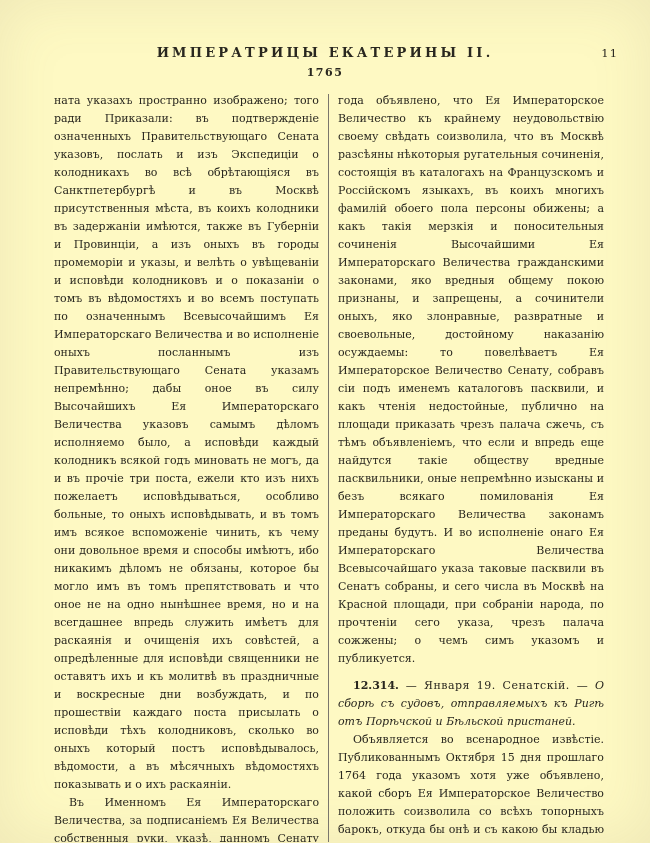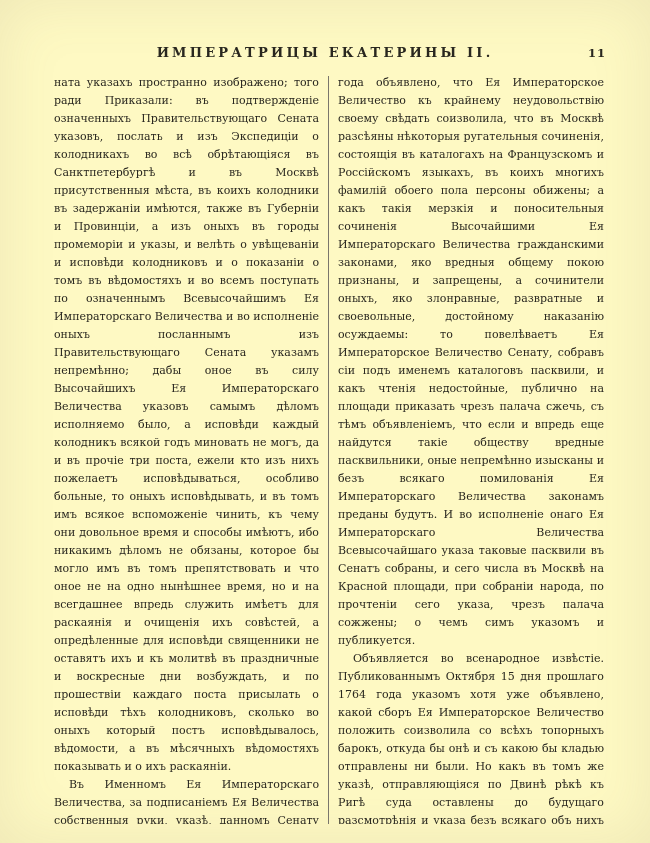--- a/index.html
+++ b/index.html
@@ -13,22 +13,22 @@
     overflow:hidden;
     box-shadow:inset 0 0 60px rgba(120,110,90,.12);
   }
   .header{position:relative;padding-top:42px;text-align:center;}
   .running-title{
     display:inline-block;
     font-size:13px;font-weight:bold;
     letter-spacing:3.2px;
   }
   .page-number{
-    position:absolute;right:44px;top:46px;
-    font-size:11.5px;font-weight:bold;letter-spacing:1px;
+    position:absolute;right:32px;top:46px;
+    font-size:11.5px;font-weight:normal;letter-spacing:1px;
   }
   .year{
     text-align:center;margin-top:5px;
     font-size:11px;font-weight:bold;letter-spacing:1.5px;
   }
   .body{
     display:flex;
     margin:13px 46px 0 54px;
     height:750px;
     overflow:hidden;
@@ -59,31 +59,33 @@
   }
 </style>
 </head>
 <body>
 
 <div class="page">
 
   <div class="header">
     <span class="running-title">ИМПЕРАТРИЦЫ ЕКАТЕРИНЫ II.</span>
     <span class="page-number">11</span>
+    <div class="year">1765</div>
   </div>
 
   <div class="body">
 
     <div class="column left">
       <p class="para">ната указахъ пространно изображено; того ради Приказали: въ подтвержденіе означенныхъ Правительствующаго Сената указовъ, послать и изъ Экспедиціи о колодникахъ во всѣ обрѣтающіяся въ Санктпетербургѣ и въ Москвѣ присутственныя мѣста, въ коихъ колодники въ задержаніи имѣются, также въ Губерніи и Провинціи, а изъ оныхъ въ городы промеморіи и указы, и велѣть о увѣщеваніи и исповѣди колодниковъ и о показаніи о томъ въ вѣдомостяхъ и во всемъ поступать по означеннымъ Всевысочайшимъ Ея Императорскаго Величества и во исполненіе оныхъ посланнымъ изъ Правительствующаго Сената указамъ непремѣнно; дабы оное въ силу Высочайшихъ Ея Императорскаго Величества указовъ самымъ дѣломъ исполняемо было, а исповѣди каждый колодникъ всякой годъ миновать не могъ, да и въ прочіе три поста, ежели кто изъ нихъ пожелаетъ исповѣдываться, особливо больные, то оныхъ исповѣдывать, и въ томъ имъ всякое вспоможеніе чинить, къ чему они довольное время и способы имѣютъ, ибо никакимъ дѣломъ не обязаны, которое бы могло имъ въ томъ препятствовать и что оное не на одно нынѣшнее время, но и на всегдашнее впредь служить имѣетъ для раскаянія и очищенія ихъ совѣстей, а опредѣленные для исповѣди священники не оставятъ ихъ и къ молитвѣ въ праздничные и воскресные дни возбуждать, и по прошествіи каждаго поста присылать о исповѣди тѣхъ колодниковъ, сколько во оныхъ который постъ исповѣдывалось, вѣдомости, а въ мѣсячныхъ вѣдомостяхъ показывать и о ихъ раскаяніи.</p>
       <p class="para indent">Въ Именномъ Ея Императорскаго Величества, за подписаніемъ Ея Величества собственныя руки, указѣ, данномъ Сенату Московскимъ Департаментомъ минувшаго Ноября 39 дня 1764</p>
     </div>
 
     <div class="rule"></div>
 
     <div class="column right">
       <p class="para">года объявлено, что Ея Императорское Величество къ крайнему неудовольствію своему свѣдать соизволила, что въ Москвѣ разсѣяны нѣкоторыя ругательныя сочиненія, состоящія въ каталогахъ на Французскомъ и Россійскомъ языкахъ, въ коихъ многихъ фамилій обоего пола персоны обижены; а какъ такія мерзкія и поносительныя сочиненія Высочайшими Ея Императорскаго Величества гражданскими законами, яко вредныя общему покою признаны, и запрещены, а сочинители оныхъ, яко злонравные, развратные и своевольные, достойному наказанію осуждаемы: то повелѣваетъ Ея Императорское Величество Сенату, собравъ сіи подъ именемъ каталоговъ пасквили, и какъ чтенія недостойные, публично на площади приказать чрезъ палача сжечь, съ тѣмъ объявленіемъ, что если и впредь еще найдутся такіе обществу вредные пасквильники, оные непремѣнно изысканы и безъ всякаго помилованія Ея Императорскаго Величества законамъ преданы будутъ. И во исполненіе онаго Ея Императорскаго Величества Всевысочайшаго указа таковые пасквили въ Сенатъ собраны, и сего числа въ Москвѣ на Красной площади, при собраніи народа, по прочтеніи сего указа, чрезъ палача сожжены; о чемъ симъ указомъ и публикуется.</p>
+      <p class="para section"><span class="sec-num">12.314.</span><span class="sec-mid"> — Января 19. Сенатскій. — </span><span class="sec-title">О сборѣ съ судовъ, отправляемыхъ къ Ригѣ отъ Порѣчской и Бѣльской пристаней.</span></p>
       <p class="para indent">Объявляется во всенародное извѣстіе. Публикованнымъ Октября 15 дня прошлаго 1764 года указомъ хотя уже объявлено, какой сборъ Ея Императорское Величество положить соизволила со всѣхъ топорныхъ барокъ, откуда бы онѣ и съ какою бы кладью отправлены ни были. Но какъ въ томъ же указѣ, отправляющіяся по Двинѣ рѣкѣ къ Ригѣ суда оставлены до будущаго разсмотрѣнія и указа безъ всякаго объ нихъ положенія то, въ дополненіе сего, нынѣ вновь Ея Императорское Величество, по представленному отъ учрежденной</p>
       <div class="footnote-mark">*</div>
     </div>
 
   </div>
 </div>
 
 </body></html>

